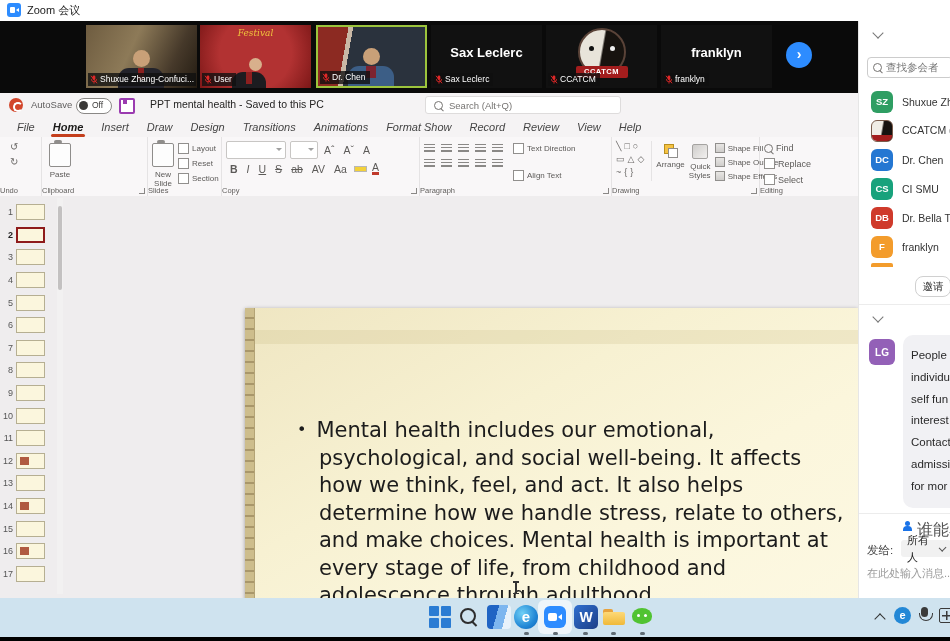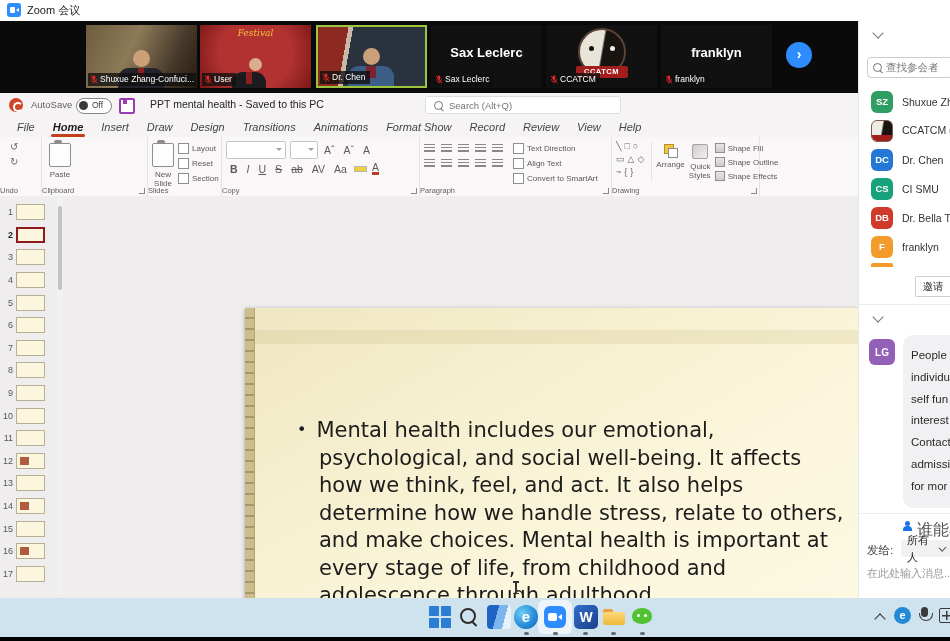--- a/index.html
+++ b/index.html
@@ -130,21 +130,21 @@
      display:flex;align-items:center;gap:4px;padding:0 5px;box-sizing:border-box;}
   #p-search span{font-size:10.5px;color:#777;white-space:nowrap;text-align:right;}
   #plist{position:absolute;left:0;top:66px;width:120px;}
   .prow{height:29px;display:flex;align-items:center;padding-left:12px;gap:9px;}
   .pav{width:22px;height:22px;border-radius:6px;background:#888;color:#fff;font-size:9.5px;font-weight:bold;
      display:flex;align-items:center;justify-content:center;flex:0 0 auto;position:relative;overflow:hidden;}
   .pav.ccatcm{background:linear-gradient(100deg,#f0ede6 46%,#171310 54%);border:1px solid #7a5c4c;box-sizing:border-box;}
   .pav.ccatcm:after{content:"";position:absolute;left:0;right:0;bottom:0;height:6px;background:#a31d1d;}
   .pname{font-size:10.5px;color:#333;white-space:nowrap;}
   .av-sliver{position:absolute;left:12px;top:242px;width:22px;height:4px;border-radius:2px 2px 0 0;background:#f39c2c;}
-  #invite-btn{position:absolute;left:56px;top:255px;width:34px;height:19px;border:1px solid #d0d0d0;border-radius:1px;
+  #invite-btn{position:absolute;left:56px;top:255px;width:34px;height:19px;border:1px solid #d0d0d0;border-radius:8px;
      font-size:10.5px;color:#333;text-align:center;line-height:19px;background:#fff;}
   .pdivider{position:absolute;left:0;width:92px;height:1px;background:#ececec;}
   #p-chev2{position:absolute;left:15px;top:292px;}
   .chat-av{position:absolute;left:10px;top:318px;width:26px;height:26px;border-radius:6px;background:#9360b7;
      color:#fff;font-size:10px;font-weight:bold;display:flex;align-items:center;justify-content:center;}
   #chat-bubble{position:absolute;left:44px;top:314px;width:80px;background:#f1f1f4;border-radius:10px;
      padding:10px 8px;box-sizing:border-box;}
   #chat-bubble div{font-size:11.5px;color:#2a2a2a;line-height:21.8px;white-space:nowrap;overflow:hidden;}
   .privacy-ic{position:absolute;left:44px;top:500px;width:9px;height:10px;}
   .privacy-ic:before{content:"";position:absolute;left:2px;top:0;width:5px;height:5px;border-radius:50%;background:#1a73e8;}
@@ -430,21 +430,21 @@
             <span class="ic-lines"></span>
           </div>
           <div style="display:flex;gap:6px;">
             <span class="ic-lines"></span>
             <span class="ic-lines"></span>
             <span class="ic-lines"></span>
             <span class="ic-lines"></span>
             <span class="ic-lines"></span>
           </div>
         </div>
-        <div class="rcol" style="gap:4px;padding-top:2px;padding-left:6px;">
+        <div class="rcol" style="gap:16px;padding-top:2px;padding-left:6px;">
           <div class="rbtn">
               <span class="mini-box"></span>
               <span>Text Direction</span>
             </div>
           <div class="rbtn">
               <span class="mini-box"></span>
               <span>Align Text</span>
             </div>
           <div class="rbtn">
               <span class="mini-box"></span>
@@ -484,20 +484,39 @@
           <div class="rbtn">
               <span class="msq"></span>
               <span>Shape Effects</span>
             </div>
         </div>
       </div>
       <div class="glabel">Drawing</div>
       <div class="launcher"></div>
     </div>
 
+    <div class="rgroup" style="width:72px;border-right:none;">
+      <div class="rcontent">
+          <div class="rcol" style="gap:5px;padding-top:2px;">
+        <div class="rbtn" style="font-size:9px;">
+              <span class="lens"></span>
+              <span>Find</span>
+            </div>
+        <div class="rbtn" style="font-size:9px;">
+              <span class="mini-box"></span>
+              <span>Replace</span>
+            </div>
+        <div class="rbtn" style="font-size:9px;">
+              <span class="mini-box"></span>
+              <span>Select</span>
+            </div>
+      </div>
+        </div>
+      <div class="glabel">Editing</div>
+    </div>
   </div>
 
   <div class="abs" id="ppt-content">
     <div id="thumb-rail" style="padding-top:5px;">
 
         <div class="trow">
           <div class="tnum">1</div>
           <div class="thumbbox"></div>
         </div>
 

